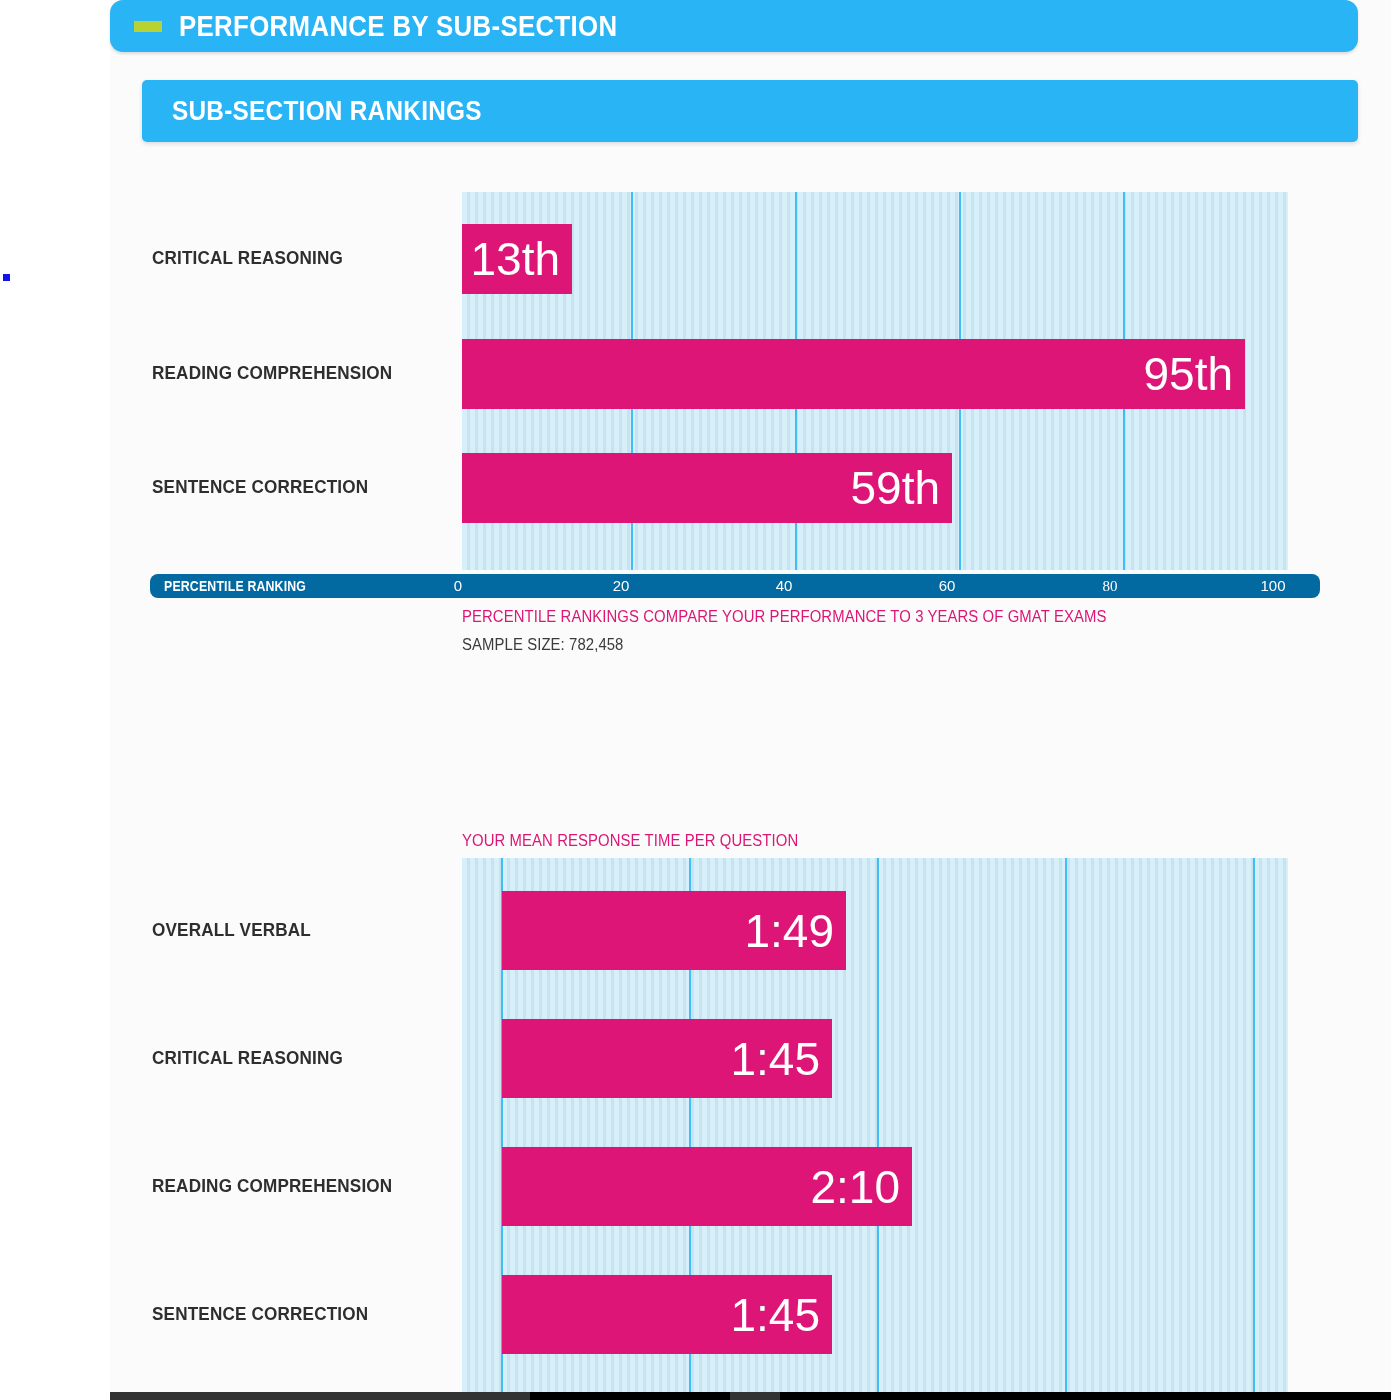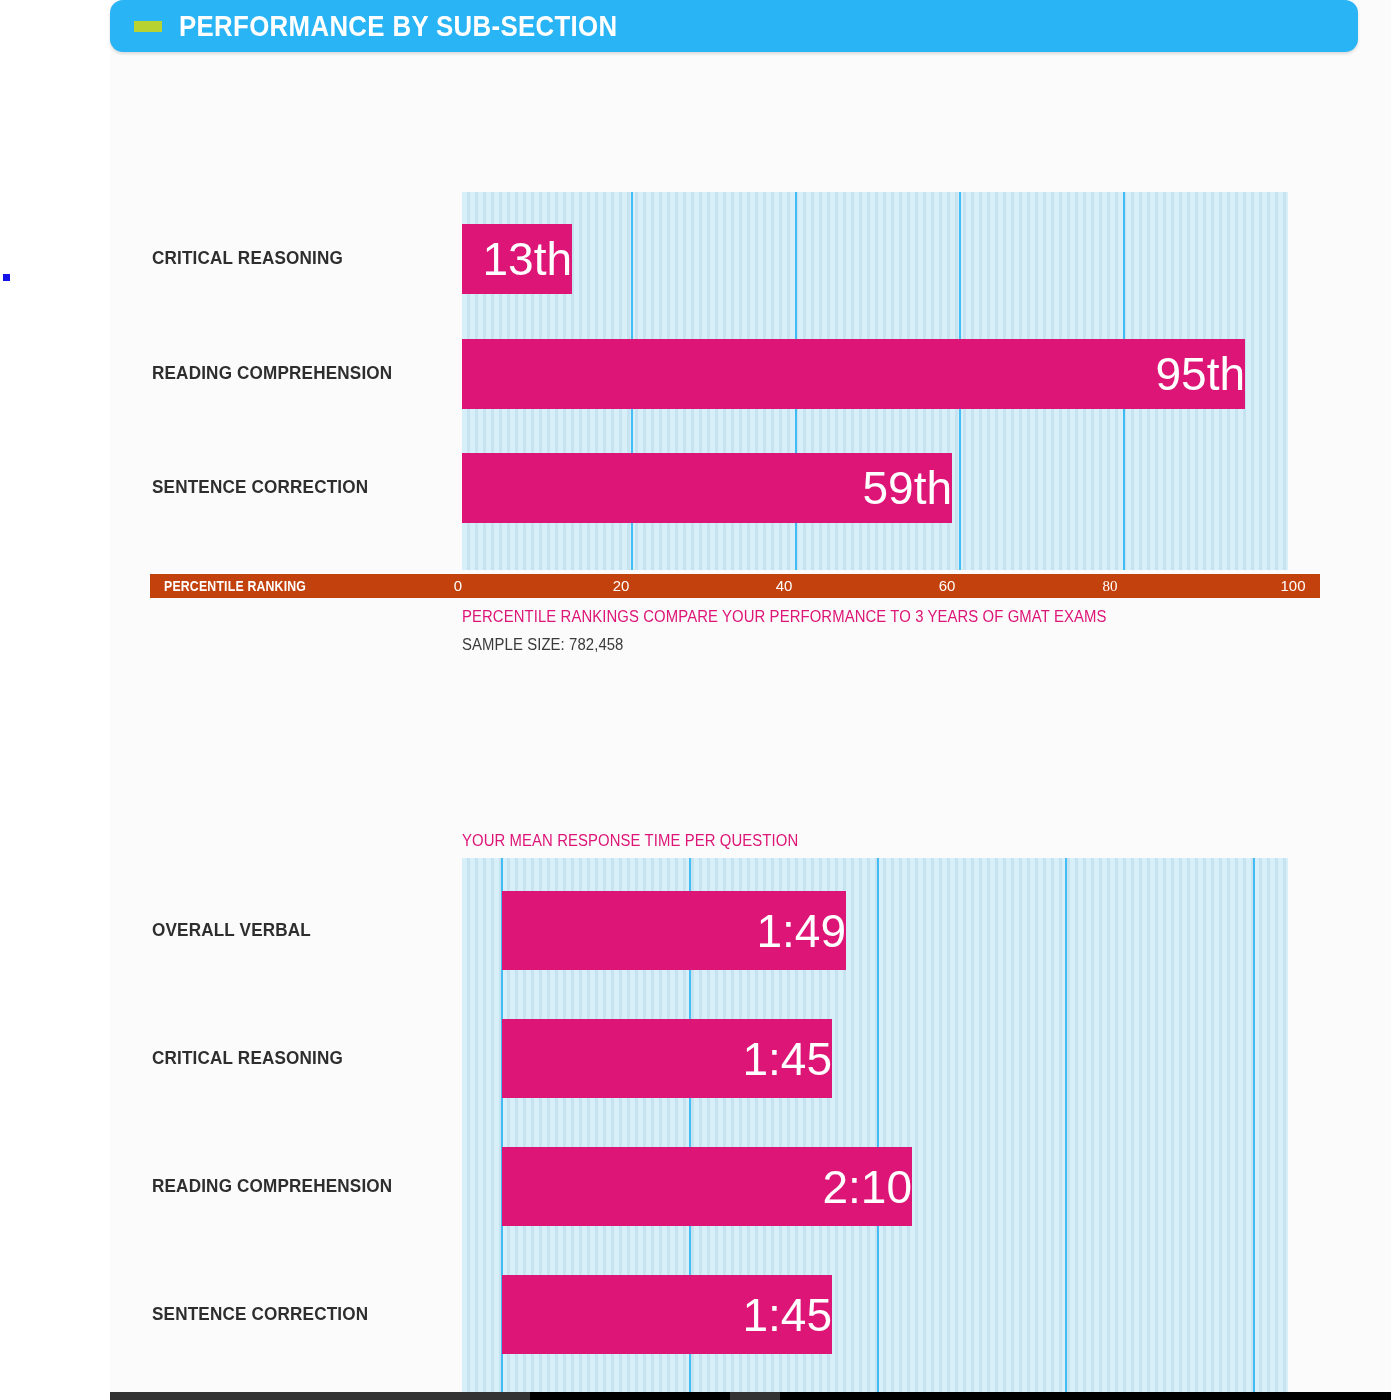--- a/index.html
+++ b/index.html
@@ -69,28 +69,29 @@
         #d6eff9 0px, #d6eff9 5px,
         #c7e3ef 5px, #c7e3ef 8px);
   }
   .gridline{position:absolute;top:0;bottom:0;width:2px;background:#29b4f5;opacity:.85;}
   .bar{
     position:absolute;background:#dd1577;
     display:flex;align-items:center;justify-content:flex-end;
   }
   .bar-value{
     color:#ffffff;font-size:46px;font-weight:normal;
-    line-height:1;white-space:nowrap;
+    padding-right:12px;line-height:1;white-space:nowrap;
     font-family:"Liberation Sans", sans-serif;
   }
 
   
   .axis-strip{
-    position:absolute;height:24px;background:#c2410c;
+    position:absolute;height:24px;background:#0369a1;
     color:#ffffff;
+    border-radius:8px;
   }
   .axis-name{
     position:absolute;left:14px;top:0;height:24px;line-height:24px;
     font-size:14px;font-weight:bold;letter-spacing:.2px;text-transform:uppercase;
     transform:scaleX(.88);transform-origin:left center;white-space:nowrap;
   }
   .axis-tick{
     position:absolute;top:0;height:24px;line-height:24px;
     font-size:15px;text-align:center;transform:translateX(-50%);
     white-space:nowrap;
@@ -127,20 +128,23 @@
 
   <div class="stray-dot"></div>
 
   <div class="outer-card">
 
     <div class="section-header">
       <span class="dash-icon"></span>
       <span class="section-header-title">PERFORMANCE BY SUB-SECTION</span>
     </div>
 
+    <div class="panel-header" id="panel-header-rankings">
+      <span class="panel-header-title">SUB-SECTION RANKINGS</span>
+    </div>
 
     <div class="chart-block" id="rankings-chart">
       <div class="plot" id="rankings-plot" style="left: 352px; top: 192px; width: 826px; height: 378px;">
           <div class="gridline" style="left: 169px;"></div>
           <div class="gridline" style="left: 333px;"></div>
           <div class="gridline" style="left: 497px;"></div>
           <div class="gridline" style="left: 661px;"></div>
         </div>
       <div id="rankings-labels">
           <div class="cat-label" style="top: 247px;">CRITICAL REASONING</div>
@@ -154,21 +158,21 @@
           <div class="bar" style="left: 352px; top: 339px; width: 783px; height: 70px;">
             <span class="bar-value">95th</span>
           </div>
           <div class="bar" style="left: 352px; top: 453px; width: 490px; height: 70px;">
             <span class="bar-value">59th</span>
           </div>
         </div>
 
       <div class="axis-strip" id="rankings-axis" style="left: 40px; top: 574px; width: 1170px;">
         <span class="axis-name">PERCENTILE RANKING</span>
-        <span id="rankings-axis-ticks"><span class="axis-tick" style="left: 308px;">0</span><span class="axis-tick" style="left: 471px;">20</span><span class="axis-tick" style="left: 634px;">40</span><span class="axis-tick" style="left: 797px;">60</span><span class="axis-tick" style="left: 960px; font-family: Liberation Serif, serif;">80</span><span class="axis-tick" style="left: 1123px; margin-left: 20px;">100</span></span>
+        <span id="rankings-axis-ticks"><span class="axis-tick" style="left: 308px;">0</span><span class="axis-tick" style="left: 471px;">20</span><span class="axis-tick" style="left: 634px;">40</span><span class="axis-tick" style="left: 797px;">60</span><span class="axis-tick" style="left: 960px; font-family: Liberation Serif, serif;">80</span><span class="axis-tick" style="left: 1123px;">100</span></span>
       </div>
 
       <div class="note-pink" id="rankings-note-pink" style="left: 352px; top: 608px;">PERCENTILE RANKINGS COMPARE YOUR PERFORMANCE TO 3 YEARS OF GMAT EXAMS</div>
       <div class="note-dark" id="rankings-note-dark" style="left: 352px; top: 636px;">SAMPLE SIZE: 782,458</div>
     </div>
 
 
     <div class="chart-block" id="time-chart">
       <div class="chart-caption" id="time-caption" style="left: 352px; top: 832px;">YOUR MEAN RESPONSE TIME PER QUESTION</div>
       <div class="plot" id="time-plot" style="left: 352px; top: 858px; width: 826px; height: 534px;">

